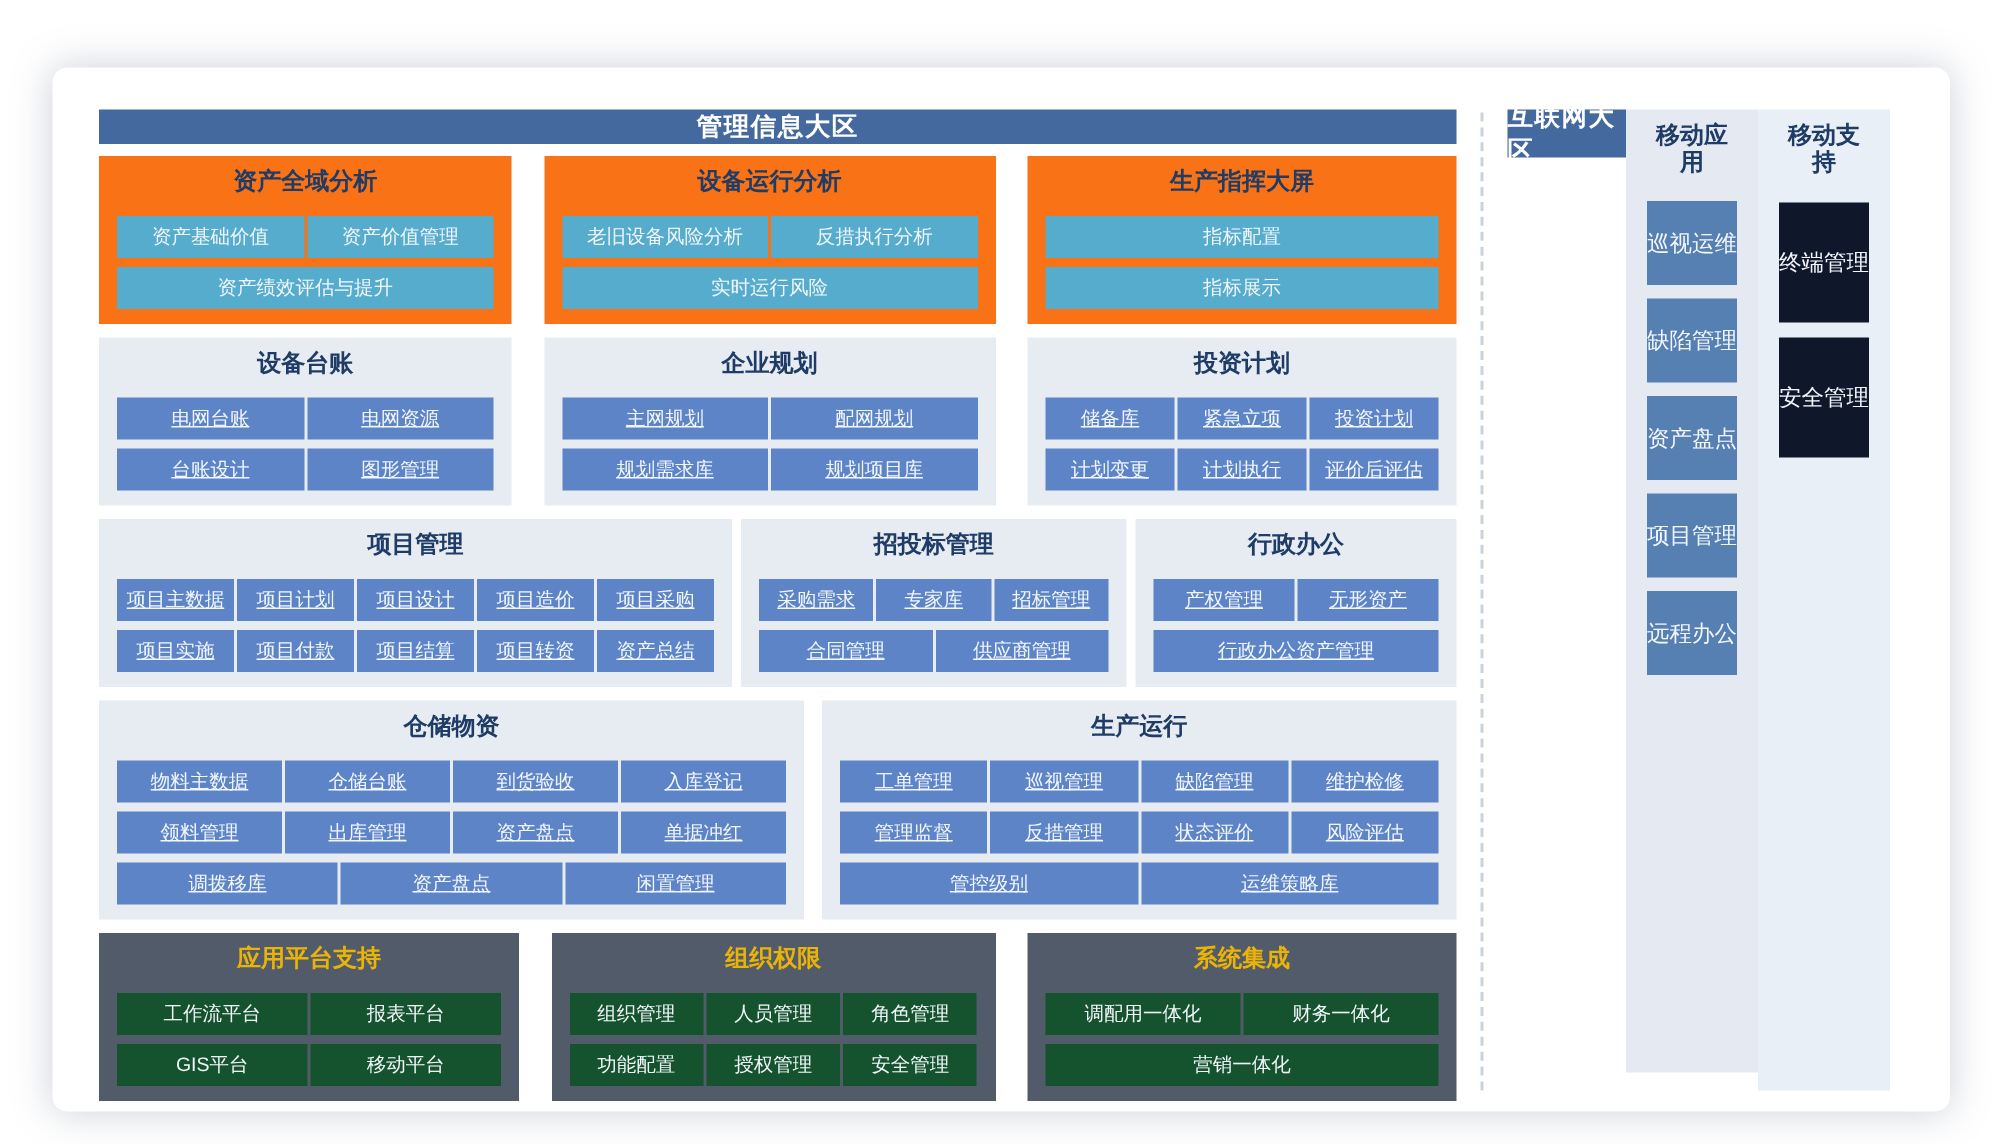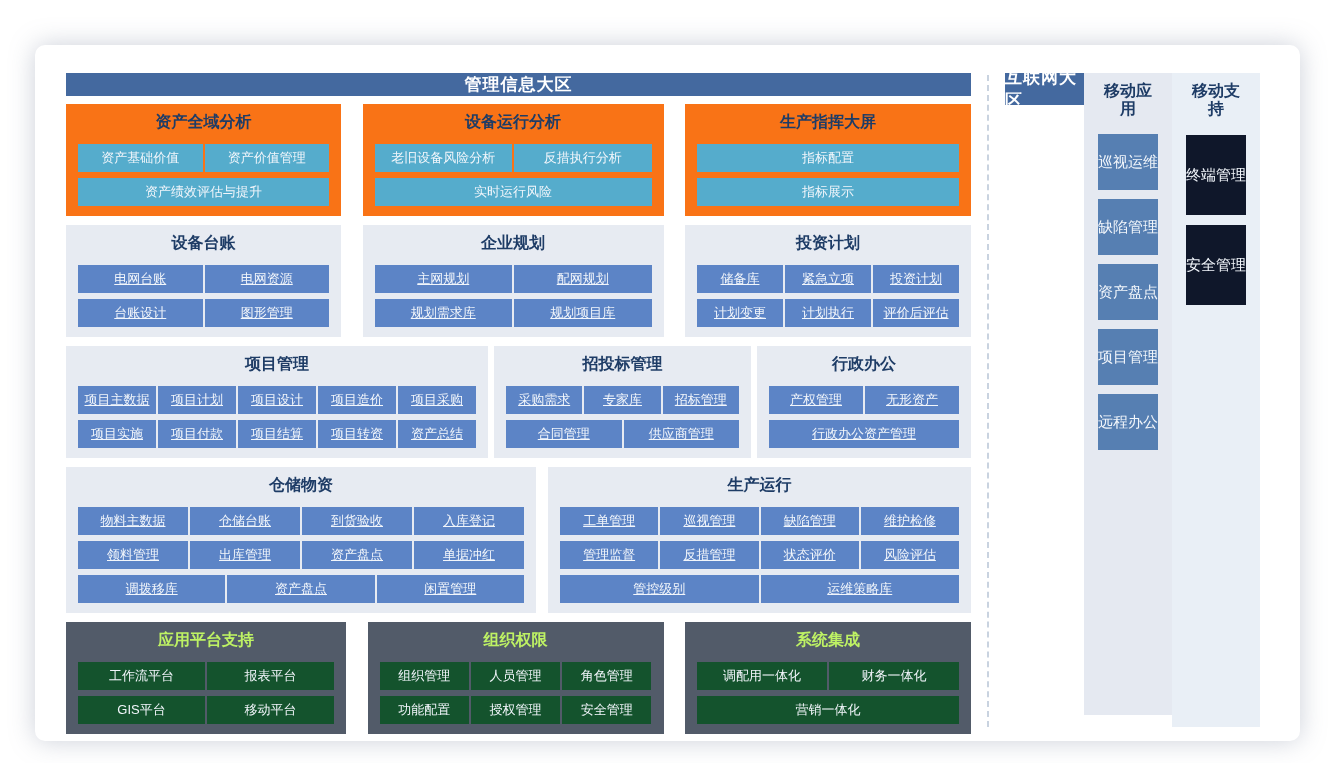--- a/index.html
+++ b/index.html
@@ -13,21 +13,21 @@
   .zone-right{width:255px;flex:0 0 255px;display:flex;flex-direction:row;}
   .zone-header{height:32px;background:#44699f;color:#ffffff;font-weight:bold;font-size:17px;
     display:flex;align-items:center;justify-content:center;margin-bottom:8px;letter-spacing:1px;}
   
   .prow{display:flex;justify-content:space-between;margin-bottom:9px;}
   .panel{box-sizing:border-box;background:#e7ebf2;padding:8px 12px 10px 12px;}
   .panel.lighter{background:#f97316;}
   .panel.dark{background:#525b69;}
   .panel-title{text-align:center;font-weight:bold;font-size:16px;color:#1e3c66;
     padding:1px 0 7px 0;line-height:18px;}
-  .panel.dark .panel-title{color:#bef264;}
+  .panel.dark .panel-title{color:#eab308;}
   .btn-row{display:flex;gap:2px;margin-top:6px;}
   .btn-row:first-of-type{margin-top:0;}
   .btn{flex:1;height:28px;display:flex;align-items:center;justify-content:center;
     color:#f2f6fb;font-size:13px;white-space:nowrap;overflow:hidden;cursor:default;}
   .theme-teal .btn{background:#55accc;}
   .theme-blue .btn{background:#5c84c6;text-decoration:underline;}
   .theme-dark .btn{background:#14532d;}
   
   .w275{width:275px}.w301{width:301px}.w303{width:286px}
   .w422{width:422px}.w251{width:257px}.w214{width:214px}

